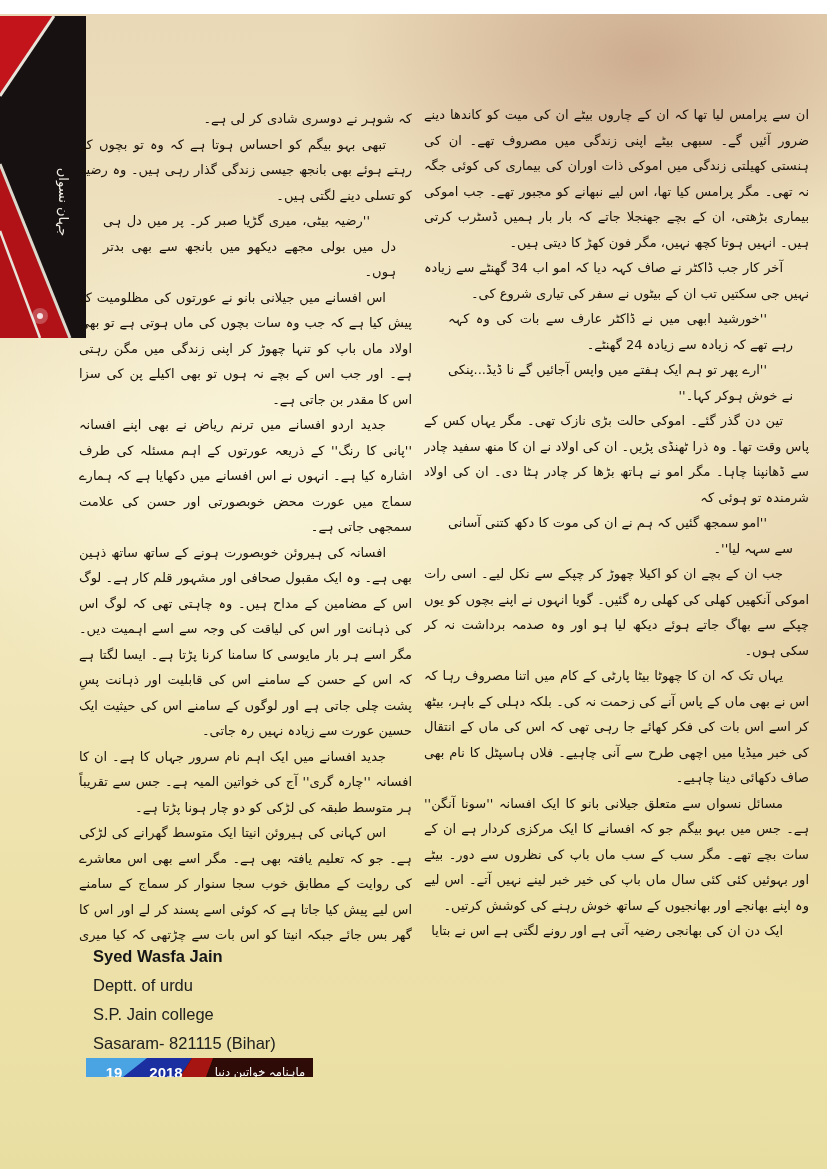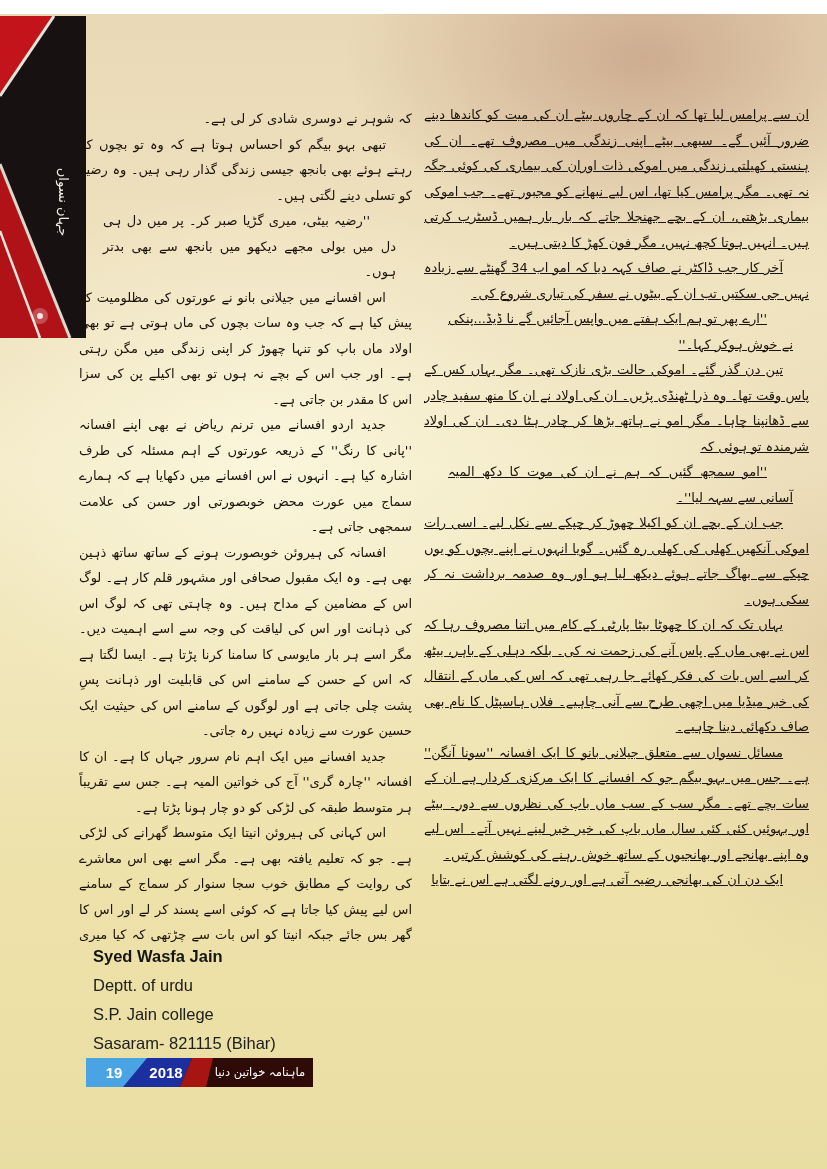--- a/index.html
+++ b/index.html
@@ -13,24 +13,24 @@
       radial-gradient(ellipse 520px 430px at 32% 40%, rgba(255,252,232,0.65), rgba(255,252,232,0) 65%),
       linear-gradient(180deg,#e9d8b6 0%,#f3eac6 40%,#eee2ab 75%,#e9dea2 100%);
   }
   .top-strip{position:absolute;left:0;top:0;width:827px;height:14px;background:#ffffff;}
   .sidebar-art{position:absolute;left:0;top:16px;}
   .col{position:absolute;color:#1b1309;font-size:13px;line-height:25.5px;overflow:hidden;}
   .col p{margin:0;direction:rtl;text-align:justify;text-justify:inter-word;}
   .col p.ind{text-indent:26px;}
   .col p.quote{margin-right:16px;margin-left:24px;}
   .left-col{left:79px;top:106px;width:333px;height:836px;}
-  .right-col{left:424px;top:102px;width:385px;height:952px;text-decoration:underline;}
+  .right-col{left:424px;top:102px;width:385px;height:952px;}
   .author{position:absolute;left:93px;top:942px;font-family:"Liberation Sans","DejaVu Sans",sans-serif;color:#20201e;font-size:16.5px;line-height:29px;}
   .author .name{font-weight:bold;color:#151515;}
-  .footer-bar{position:absolute;left:86px;top:1058px;width:227px;height:29px;background:#2e0b07;overflow:hidden;}
+  .footer-bar{position:absolute;left:86px;top:1058px;width:227px;height:19px;background:#2e0b07;overflow:hidden;}
   .footer-bar .seg{position:absolute;top:0;bottom:0;left:0;width:100%;}
   .seg-blue{background:#1b2fa0;clip-path:polygon(0 0,106px 0,94px 100%,0 100%);}
   .seg-red{background:#a61511;clip-path:polygon(106px 0,127px 0,120px 100%,94px 100%);}
   .seg-lightblue{background:#4aa4e4;clip-path:polygon(0 0,61px 0,37px 100%,0 100%);}
   .footer-bar .txt{position:absolute;color:#ffffff;top:0;height:29px;line-height:29px;text-align:center;}
   .page-number{left:10px;width:36px;font-weight:bold;font-size:15px;font-family:"Liberation Sans",sans-serif;}
   .year{left:60px;width:40px;font-weight:bold;font-size:15px;font-family:"Liberation Sans",sans-serif;}
   .month{left:94px;width:30px;font-size:12.5px;direction:rtl;margin-top:36px;}
   .magazine{right:5px;width:96px;font-size:11.5px;direction:rtl;white-space:nowrap;}
 </style>
@@ -67,23 +67,24 @@
   <div class="author">
     <div class="name">Syed Wasfa Jain</div>
     <div>Deptt. of urdu</div>
     <div>S.P. Jain college</div>
     <div>Sasaram- 821115 (Bihar)</div>
   </div>
 
   <div class="col right-col">
     <p>ان سے پرامس لیا تھا کہ ان کے چاروں بیٹے ان کی میت کو کاندھا دینے ضرور آئیں گے۔ سبھی بیٹے اپنی زندگی میں مصروف تھے۔ ان کی ہنستی کھیلتی زندگی میں اموکی ذات اوران کی بیماری کی کوئی جگہ نہ تھی۔ مگر پرامس کیا تھا، اس لیے نبھانے کو مجبور تھے۔ جب اموکی بیماری بڑھتی، ان کے بچے جھنجلا جاتے کہ بار بار ہمیں ڈسٹرب کرتی ہیں۔ انہیں ہوتا کچھ نہیں، مگر فون کھڑ کا دیتی ہیں۔</p>
     <p class="ind">آخر کار جب ڈاکٹر نے صاف کہہ دیا کہ امو اب 34 گھنٹے سے زیادہ نہیں جی سکتیں تب ان کے بیٹوں نے سفر کی تیاری شروع کی۔</p>
+    <p class="ind quote">''خورشید ابھی میں نے ڈاکٹر عارف سے بات کی وہ کہہ رہے تھے کہ زیادہ سے زیادہ 24 گھنٹے۔</p>
     <p class="ind quote">''ارے پھر تو ہم ایک ہفتے میں واپس آجائیں گے نا ڈیڈ...پنکی نے خوش ہوکر کہا۔''</p>
     <p class="ind">تین دن گذر گئے۔ اموکی حالت بڑی نازک تھی۔ مگر یہاں کس کے پاس وقت تھا۔ وہ ذرا ٹھنڈی پڑیں۔ ان کی اولاد نے ان کا منھ سفید چادر سے ڈھانپنا چاہا۔ مگر امو نے ہاتھ بڑھا کر چادر ہٹا دی۔ ان کی اولاد شرمندہ تو ہوئی کہ</p>
-    <p class="ind quote">''امو سمجھ گئیں کہ ہم نے ان کی موت کا دکھ المیہ آسانی سے سہہ لیا''۔</p>
+    <p class="ind quote">''امو سمجھ گئیں کہ ہم نے ان کی موت کا دکھ کتنی آسانی سے سہہ لیا''۔</p>
     <p class="ind">جب ان کے بچے ان کو اکیلا چھوڑ کر چپکے سے نکل لیے۔ اسی رات اموکی آنکھیں کھلی کی کھلی رہ گئیں۔ گویا انہوں نے اپنے بچوں کو یوں چپکے سے بھاگ جاتے ہوئے دیکھ لیا ہو اور وہ صدمہ برداشت نہ کر سکی ہوں۔</p>
     <p class="ind">یہاں تک کہ ان کا چھوٹا بیٹا پارٹی کے کام میں اتنا مصروف رہا کہ اس نے بھی ماں کے پاس آنے کی زحمت نہ کی۔ بلکہ دہلی کے باہر، بیٹھ کر اسے اس بات کی فکر کھائے جا رہی تھی کہ اس کی ماں کے انتقال کی خبر میڈیا میں اچھی طرح سے آنی چاہیے۔ فلاں ہاسپٹل کا نام بھی صاف دکھائی دینا چاہیے۔</p>
     <p class="ind">مسائل نسواں سے متعلق جیلانی بانو کا ایک افسانہ ''سونا آنگن'' ہے۔ جس میں بہو بیگم جو کہ افسانے کا ایک مرکزی کردار ہے ان کے سات بچے تھے۔ مگر سب کے سب ماں باپ کی نظروں سے دور۔ بیٹے اور بہوئیں کئی کئی سال ماں باپ کی خیر خبر لینے نہیں آتے۔ اس لیے وہ اپنے بھانجے اور بھانجیوں کے ساتھ خوش رہنے کی کوشش کرتیں۔</p>
     <p class="ind">ایک دن ان کی بھانجی رضیہ آتی ہے اور رونے لگتی ہے اس نے بتایا</p>
   </div>
 
   <div class="footer-bar">
     <div class="seg seg-blue"></div>
     <div class="seg seg-red"></div>
     <div class="seg seg-lightblue"></div>

